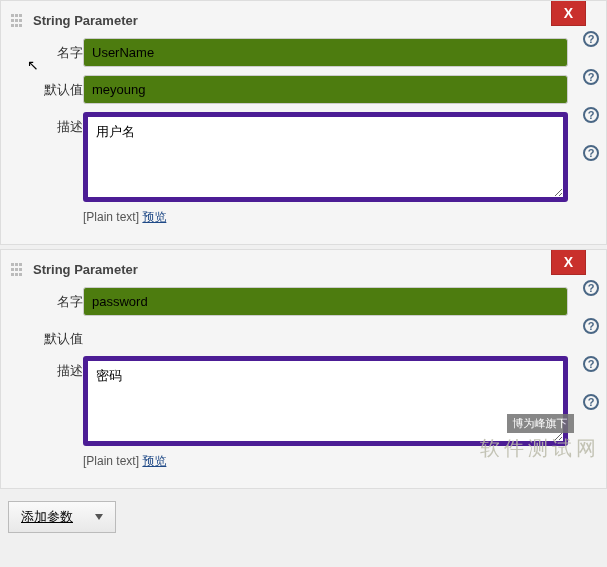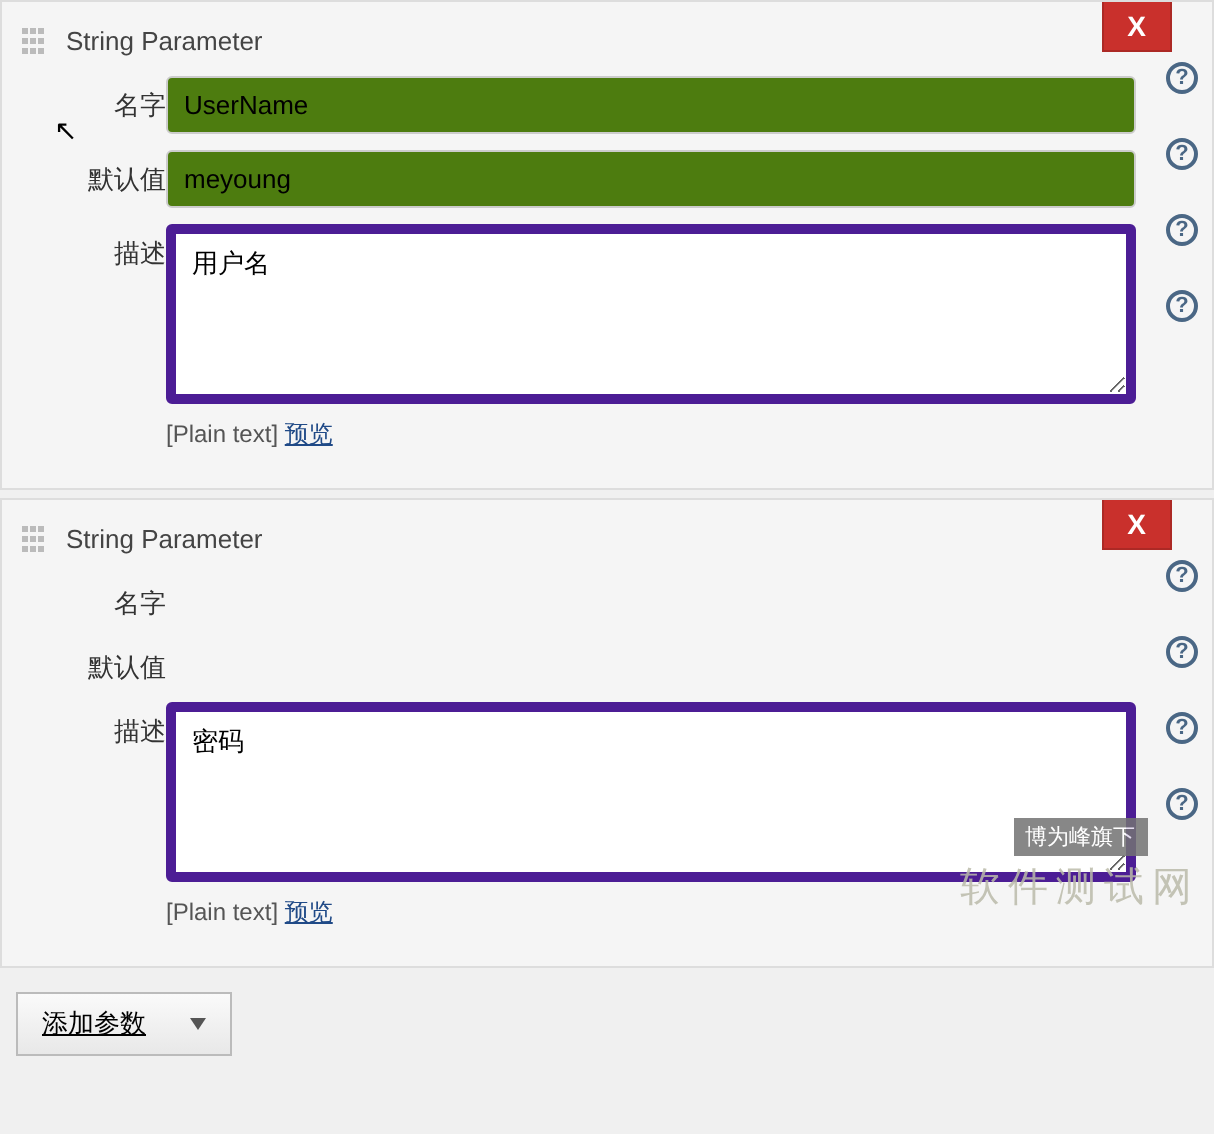--- a/index.html
+++ b/index.html
@@ -2,21 +2,21 @@
 <html><head>
 <meta charset="utf-8">
 <style>
 * { box-sizing: border-box; margin: 0; padding: 0; }
 body { font-family: Arial, "Microsoft YaHei", sans-serif; font-size: 13px; background: #f0f0f0; color: #333; width: 607px; }
 .param-block { border: 1px solid #ddd; background: #f5f5f5; margin-bottom: 4px; position: relative; padding: 12px 10px 10px 10px; }
 .delete-btn { position: absolute; top: 0; right: 20px; background: #c9302c; color: #fff; font-weight: bold; padding: 4px 12px; cursor: pointer; font-size: 14px; border: 1px solid #ac2925; border-top: none; }
 .block-header { display: flex; align-items: center; margin-bottom: 10px; }
 .grip-icon { width: 14px; height: 14px; display: inline-flex; flex-wrap: wrap; gap: 1px; margin-right: 8px; cursor: move; }
 .grip-icon span { width: 3px; height: 3px; background: #bbb; }
-.block-title { font-weight: normal; font-size: 13px; color: #444; }
+.block-title { font-weight: bold; font-size: 13px; color: #444; }
 .help-col { position: absolute; right: 4px; top: 0; bottom: 0; width: 22px; display: flex; flex-direction: column; align-items: center; padding-top: 30px; gap: 22px; }
 .help-icon { color: #4a6785; border: 2px solid #4a6785; border-radius: 50%; width: 16px; height: 16px; display: flex; align-items: center; justify-content: center; font-size: 11px; font-weight: bold; cursor: pointer; }
 .form-row { display: flex; align-items: flex-start; margin-bottom: 8px; padding-right: 28px; }
 .form-label { width: 72px; text-align: right; padding-left: 28px; padding-top: 6px; font-size: 13px; color: #333; }
 .form-field { flex: 1; }
 .text-input { width: 100%; padding: 6px 8px; border: 1px solid #ccc; border-radius: 3px; font-size: 13px; background: #4d7c0f; }
 .textarea-input { width: 100%; padding: 6px 8px; border: 5px solid #4c1d95; border-radius: 3px; font-size: 13px; background: #fff; height: 90px; resize: both; font-family: inherit; }
 .below-field { margin-top: 4px; font-size: 12px; color: #555; }
 .preview-link { color: #204a87; text-decoration: underline; cursor: pointer; }
 .cursor-icon { position: absolute; top: 56px; left: 26px; font-size: 14px; color: #000; pointer-events: none; }
@@ -96,20 +96,21 @@
     <span class="block-title">String Parameter</span>
   </div>
   <div class="help-col">
     <span class="help-icon">?</span>
     <span class="help-icon">?</span>
     <span class="help-icon">?</span>
     <span class="help-icon">?</span>
   </div>
   <div class="form-row">
     <div class="form-label">名字</div>
+    <div class="form-field"><input class="text-input" value="password" style=""></div>
   </div>
   <div class="form-row">
     <div class="form-label">默认值</div>
   </div>
   <div class="form-row">
     <div class="form-label">描述</div>
     <div class="form-field">
       <textarea class="textarea-input" style="">密码</textarea>
       <div class="below-field">
         <span>[Plain text]</span>

